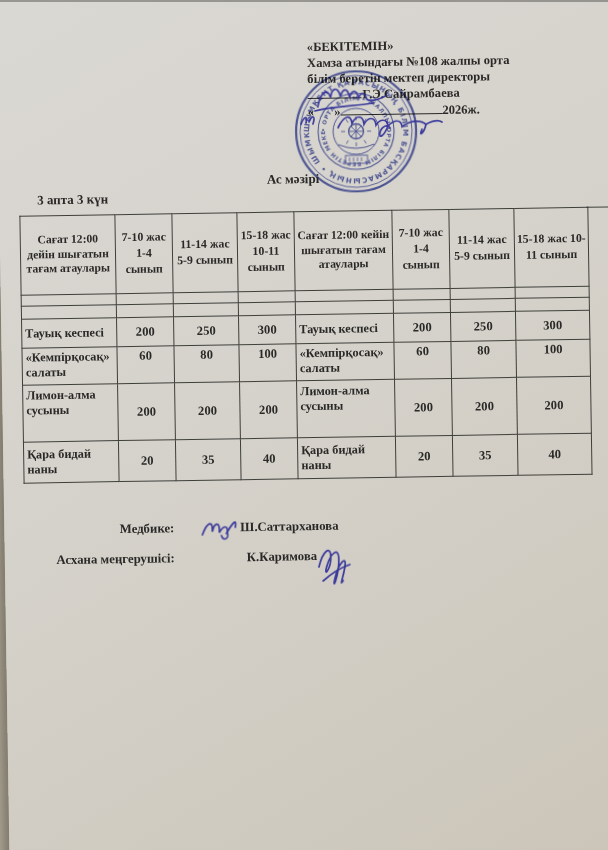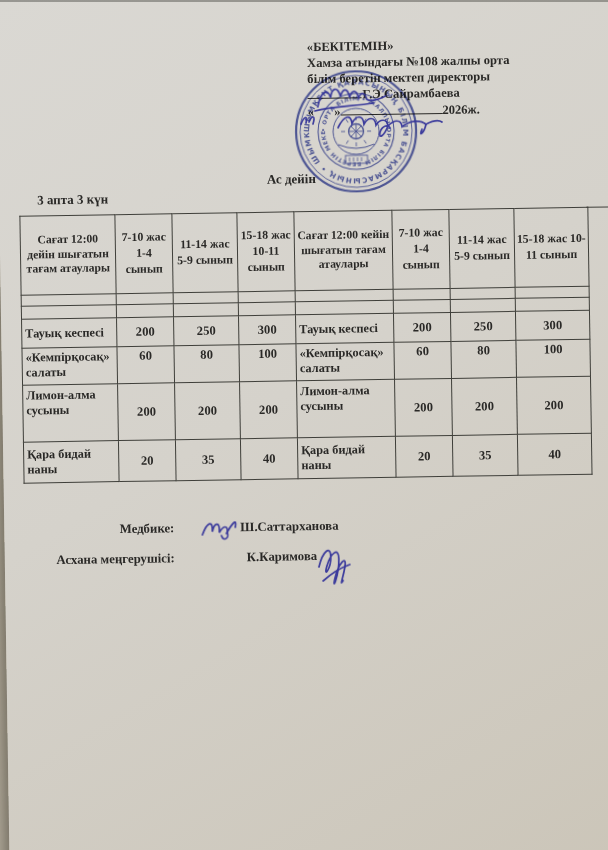--- a/index.html
+++ b/index.html
@@ -97,21 +97,21 @@
       </text>
       <text fill="#4450ac" font-family="DejaVu Sans, sans-serif" font-size="5.6" font-weight="700" letter-spacing="0.7">
         <textPath href="#ringI">• ОРТА БІЛІМ • ЖАЛПЫ ОРТА БІЛІМ БЕРЕТІН МЕКЕМЕСІ</textPath>
       </text>
       <defs>
         <path id="ringO" d="M19,66 a47,47 0 1 1 0,0.01"></path>
         <path id="ringI" d="M35,66 a31,31 0 1 1 0,0.01"></path>
       </defs>
     </svg>
 
-    <div class="t menu-title">Ас дейін</div>
+    <div class="t menu-title">Ас мәзірі</div>
     <div class="t week-day">3 апта 3 күн</div>
 
     <table class="menu">
       <colgroup>
         <col style="width:95px">
           <col style="width:57px">
           <col style="width:65px">
           <col style="width:57px">
         <col style="width:98px">
           <col style="width:57px">

